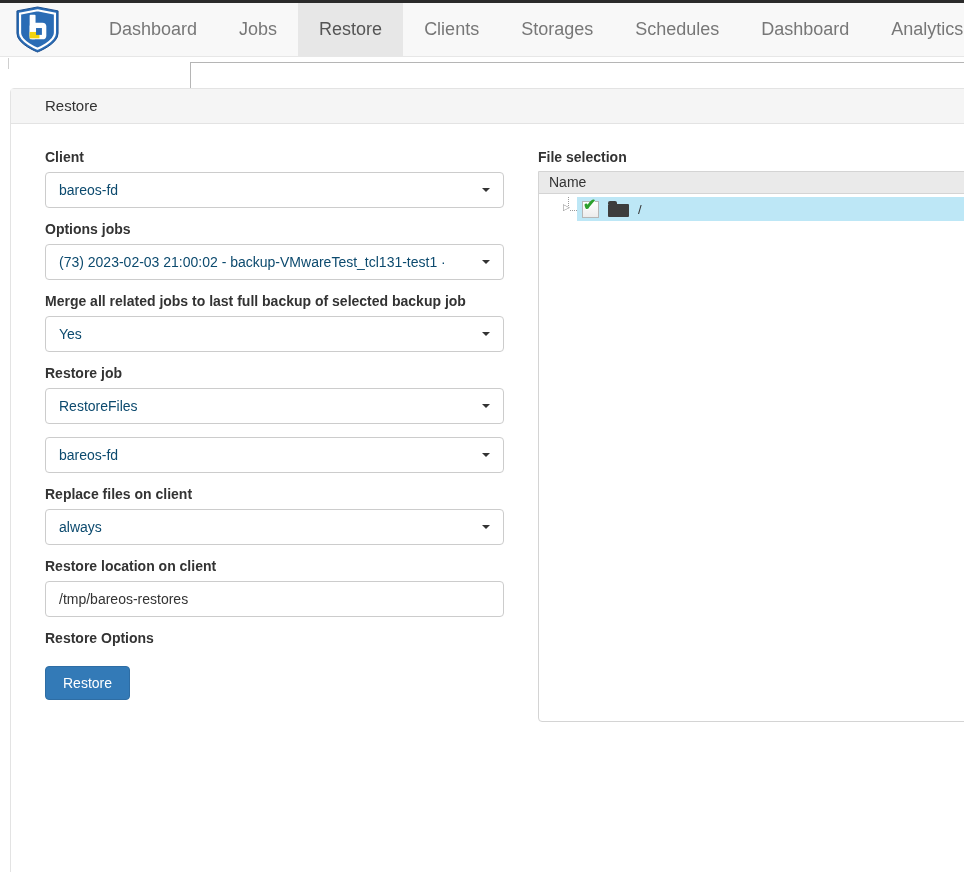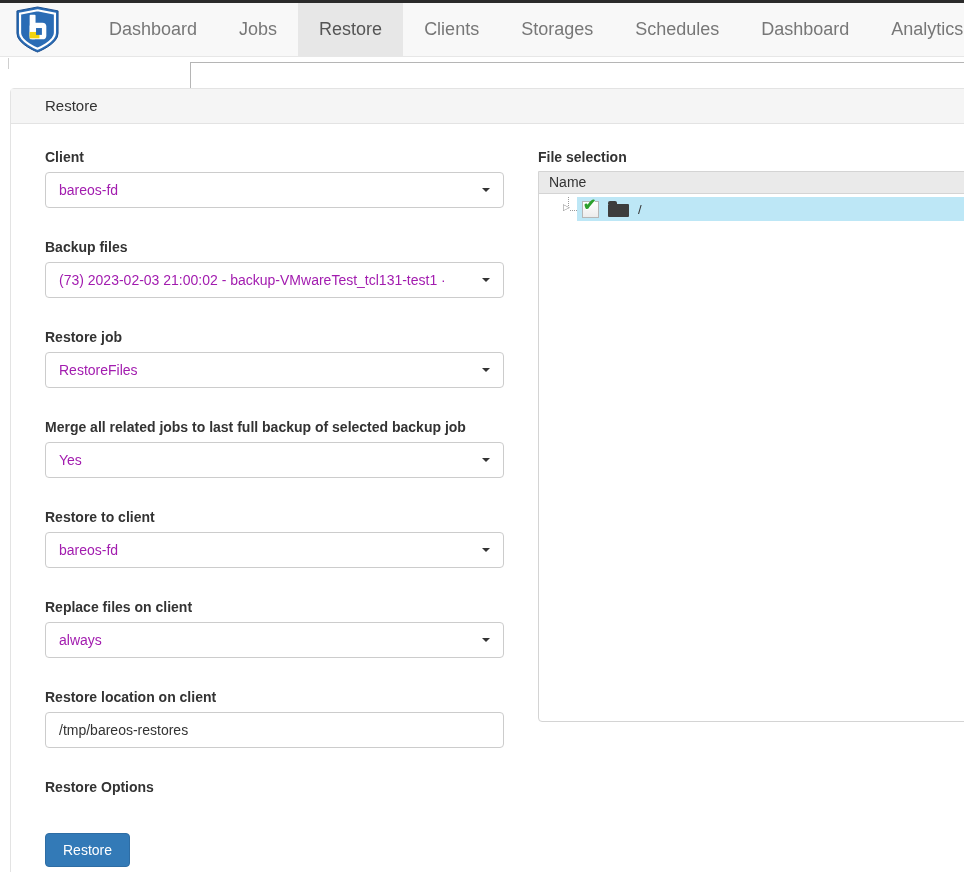--- a/index.html
+++ b/index.html
@@ -26,26 +26,26 @@
 
   
   .panel { margin-left:10px; width:1110px; border:1px solid #e3e3e3;
     border-radius:4px 4px 0 0; background:#fff; }
   .panel-heading { background:#f5f5f5; border-bottom:1px solid #e3e3e3;
     padding:8px 15px 9px 34px; font-size:15px; color:#333; }
   .panel-body { position:relative; height:749px; }
 
   
   .form-col { position:absolute; left:34px; top:25px; width:459px; }
-  .form-group { margin-bottom:31px; }
+  .form-group { margin-bottom:13px; }
   .form-label { display:block; font-weight:bold; font-size:14px; color:#333;
     margin-bottom:7px; }
   .select-control { height:36px; border:1px solid #ccc; border-radius:4px;
     background:#fff; display:flex; align-items:center; justify-content:space-between;
-    padding:0 13px; font-size:14px; color:#a21caf; cursor:pointer; }
+    padding:0 13px; font-size:14px; color:#0c4a6e; cursor:pointer; }
   .select-value { white-space:nowrap; overflow:hidden; text-overflow:clip; flex:1; }
   .caret-down-icon { width:0; height:0; border-left:4px solid transparent;
     border-right:4px solid transparent; border-top:4px solid #333; margin-left:8px; flex:none; }
   .text-control { width:100%; height:36px; border:1px solid #ccc; border-radius:4px;
     padding:8px 13px; font-size:14px; color:#333; font-family:"Liberation Sans", sans-serif; }
   .text-control.focused { border-color:#66afe9; outline:none;
     box-shadow:0 0 5px rgba(102,175,233,.5); }
   .btn-primary { margin-top:7px; background:#337ab7; border:1px solid #2e6da4;
     color:#fff; font-size:14px; padding:8px 17px; border-radius:4px; cursor:pointer;
     font-family:"Liberation Sans", sans-serif; }
@@ -117,48 +117,47 @@
 
       <div class="form-group">
         <label class="form-label">Client</label>
         <div class="select-control">
           <span class="select-value">bareos-fd</span>
           <span class="caret-down-icon"></span>
         </div>
       </div>
 
       <div class="form-group">
-        <label class="form-label">Backup files</label>
+        <label class="form-label">Options jobs</label>
         <div class="select-control">
           <span class="select-value">(73) 2023-02-03 21:00:02 - backup-VMwareTest_tcl131-test1 ·</span>
           <span class="caret-down-icon"></span>
         </div>
       </div>
 
       <div class="form-group">
       </div>
 
       <div class="form-group">
+        <label class="form-label">Merge all related jobs to last full backup of selected backup job</label>
+        <div class="select-control">
+          <span class="select-value">Yes</span>
+          <span class="caret-down-icon"></span>
+        </div>
+      </div>
+
+      <div class="form-group">
         <label class="form-label">Restore job</label>
         <div class="select-control">
           <span class="select-value">RestoreFiles</span>
           <span class="caret-down-icon"></span>
         </div>
       </div>
 
       <div class="form-group">
-        <label class="form-label">Merge all related jobs to last full backup of selected backup job</label>
-        <div class="select-control">
-          <span class="select-value">Yes</span>
-          <span class="caret-down-icon"></span>
-        </div>
-      </div>
-
-      <div class="form-group">
-        <label class="form-label">Restore to client</label>
         <div class="select-control">
           <span class="select-value">bareos-fd</span>
           <span class="caret-down-icon"></span>
         </div>
       </div>
 
       <div class="form-group">
         <label class="form-label">Replace files on client</label>
         <div class="select-control">
           <span class="select-value">always</span>

